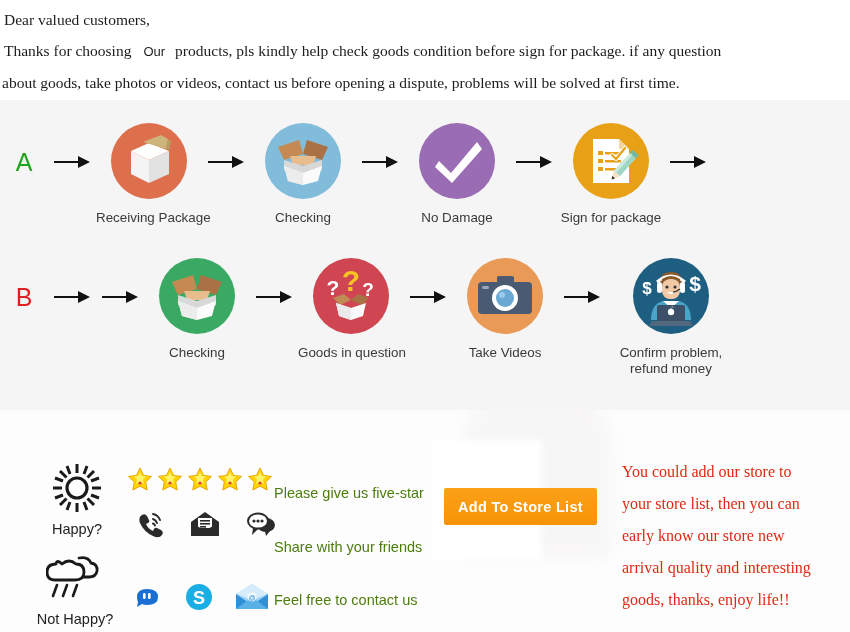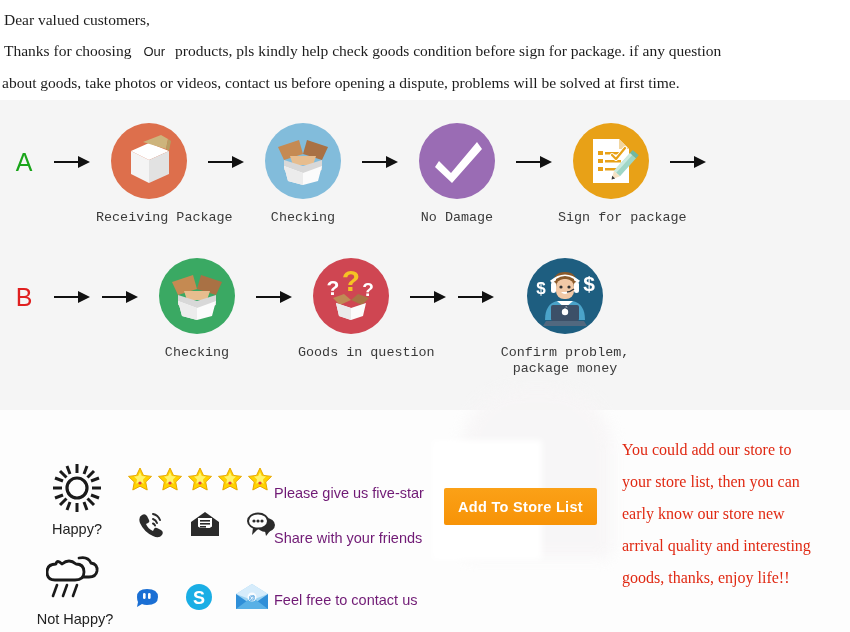--- a/index.html
+++ b/index.html
@@ -95,21 +95,21 @@
     border-radius: 50%;
     margin: 11px auto 0 auto;
     position: relative;
     overflow: hidden;
   }
   .step-label {
     margin-top: 11px;
     font-size: 13.4px;
     color: #3a3a3a;
     line-height: 16px;
-    font-family: Liberation Mono, monospace;
+    font-family: Liberation Sans, sans-serif;
     white-space: nowrap;
   }
   .step-label.wrap { white-space: normal; }
   .step.wide { width: 130px; }
 
   
   .bottom {
     position: absolute;
     left: 0; top: 410px; width: 850px; height: 222px;
     background: #fdfdfd;
@@ -147,21 +147,21 @@
 
   .icon-row {
     position: absolute;
     display: flex;
     align-items: center;
   }
 
   .msg {
     position: absolute;
     font-size: 14.5px;
-    color: #701a75;
+    color: #4d7c0f;
     font-family: "Liberation Sans", sans-serif;
     white-space: nowrap;
   }
 
   .store-btn {
     position: absolute;
     left: 444px; top: 488px;
     width: 153px; height: 37px;
     background: linear-gradient(#fba117, #f79307);
     border: none;
@@ -169,21 +169,21 @@
     color: #ffffff;
     font-size: 14.5px;
     font-weight: bold;
     font-family: "Liberation Sans", sans-serif;
     letter-spacing: .3px;
     cursor: pointer;
   }
 
   .redtext {
     position: absolute;
-    left: 622px; top: 434px;
+    left: 622px; top: 456px;
     width: 228px;
   }
   .redtext p {
     font-family: "Liberation Serif", serif;
     font-size: 16px;
     color: #e02913;
     line-height: 32px;
     white-space: nowrap;
   }
 </style>
@@ -306,20 +306,33 @@
           <polygon points="56,40 45,36 38,42 49,47" fill="#a87445"></polygon>
           <polygon points="23,45 38,50 53,45 50,58 38,62 26,58" fill="#fbfbfb"></polygon>
           <polygon points="23,45 38,50 38,62 26,58" fill="#eaeaea"></polygon>
         </svg>
       </div>
       <div class="step-label">Goods in question</div>
     </div>
 
     <div class="arrow"></div>
 
+    <div class="step">
+      <div class="circle" style="background:#e89a56">
+        <svg viewBox="0 0 76 76" width="76" height="76">
+          <rect x="30" y="18" width="17" height="7" rx="2" fill="#4a5a72"></rect>
+          <rect x="11" y="24" width="54" height="32" rx="4" fill="#4a5a72"></rect>
+          <circle cx="38" cy="40" r="13" fill="#ffffff"></circle>
+          <circle cx="38" cy="40" r="9" fill="#6aa9d4"></circle>
+          <circle cx="35" cy="37" r="3" fill="#9cc9e6"></circle>
+          <rect x="15" y="28" width="7" height="3" rx="1.5" fill="#9aa8bb"></rect>
+        </svg>
+      </div>
+      <div class="step-label">Take Videos</div>
+    </div>
 
     <div class="arrow"></div>
 
     <div class="step wide">
       <div class="circle" style="background:#1e5e80">
         <svg viewBox="0 0 76 76" width="76" height="76">
           <text x="14" y="36" font-family="Liberation Sans, sans-serif" font-size="17" font-weight="bold" fill="#ffffff" text-anchor="middle">$</text>
           <text x="62" y="33" font-family="Liberation Sans, sans-serif" font-size="21" font-weight="bold" fill="#ffffff" text-anchor="middle">$</text>
           <path d="M26 27 Q26 14 38 14 Q50 14 50 27 Z" fill="#8a5a2b"></path>
           <rect x="24" y="24" width="5" height="11" rx="2.5" fill="#ffffff"></rect>
@@ -333,21 +346,21 @@
           <path d="M47 31 Q43 34 40 34" stroke="#3b3b3b" stroke-width="1.5" fill="none"></path>
           <path d="M18 62 Q18 46 30 43 L46 43 Q58 46 58 62 Z" fill="#4aa3c9"></path>
           <path d="M30 43 L38 50 L46 43 Z" fill="#ffffff"></path>
           <rect x="24" y="47" width="28" height="16" rx="2" fill="#3c5068"></rect>
           <path d="M19 63 L57 63 L60 68 L16 68 Z" fill="#51687f"></path>
           <path d="M38 50 q-2 2 0 4 q2-2 0-4 M38 49 q1.6 -1 2.6 .4" fill="#ffffff"></path>
           <circle cx="38" cy="54" r="3.2" fill="#ffffff"></circle>
         </svg>
       </div>
       <div class="step-label wrap">Confirm problem,</div>
-      <div class="step-label wrap" style="margin-top:0">package money</div>
+      <div class="step-label wrap" style="margin-top:0">refund money</div>
     </div>
   </div>
 </div>
 
 <div class="bottom">
   <div class="watermark"></div>
   <div class="watermark2"></div>
 
   <div class="mood happy">
     <svg width="52" height="52" viewBox="0 0 52 52">
@@ -439,21 +452,21 @@
       <polygon points="19,20 24,20 20,25" fill="#2b2b2b"></polygon>
       <ellipse cx="12" cy="10" rx="11" ry="8.5" fill="#2b2b2b"></ellipse>
       <polygon points="7,17 13,17 6,24" fill="#2b2b2b"></polygon>
       <ellipse cx="12" cy="10" rx="9" ry="6.6" fill="#ffffff"></ellipse>
       <circle cx="8" cy="10" r="1.6" fill="#2b2b2b"></circle>
       <circle cx="12" cy="10" r="1.6" fill="#2b2b2b"></circle>
       <circle cx="16" cy="10" r="1.6" fill="#2b2b2b"></circle>
     </svg>
   </div>
 
-  <div class="msg" style="left:274px; top:120px;">Share with your friends</div>
+  <div class="msg" style="left:274px; top:129px;">Share with your friends</div>
 
   <div class="icon-row" style="left:133px; top:173px; gap:22px;">
     <svg width="30" height="26" viewBox="0 0 30 26">
       <path d="M4 13 q0 -8 10 -8 q11 0 11 8 q0 8 -11 8 q-3 0 -5 -1 l-5 3 l1 -5 q-1 -2 -1 -5 Z" fill="#1a6fd4"></path>
       <rect x="10" y="9" width="2.6" height="6" rx="1.3" fill="#ffffff"></rect>
       <rect x="15" y="9" width="2.6" height="6" rx="1.3" fill="#ffffff"></rect>
     </svg>
     <svg width="28" height="28" viewBox="0 0 28 28">
       <circle cx="14" cy="14" r="13" fill="#1aaee5"></circle>
       <text x="14" y="21" font-family="Liberation Sans, sans-serif" font-size="18" font-weight="bold" fill="#ffffff" text-anchor="middle">S</text>

